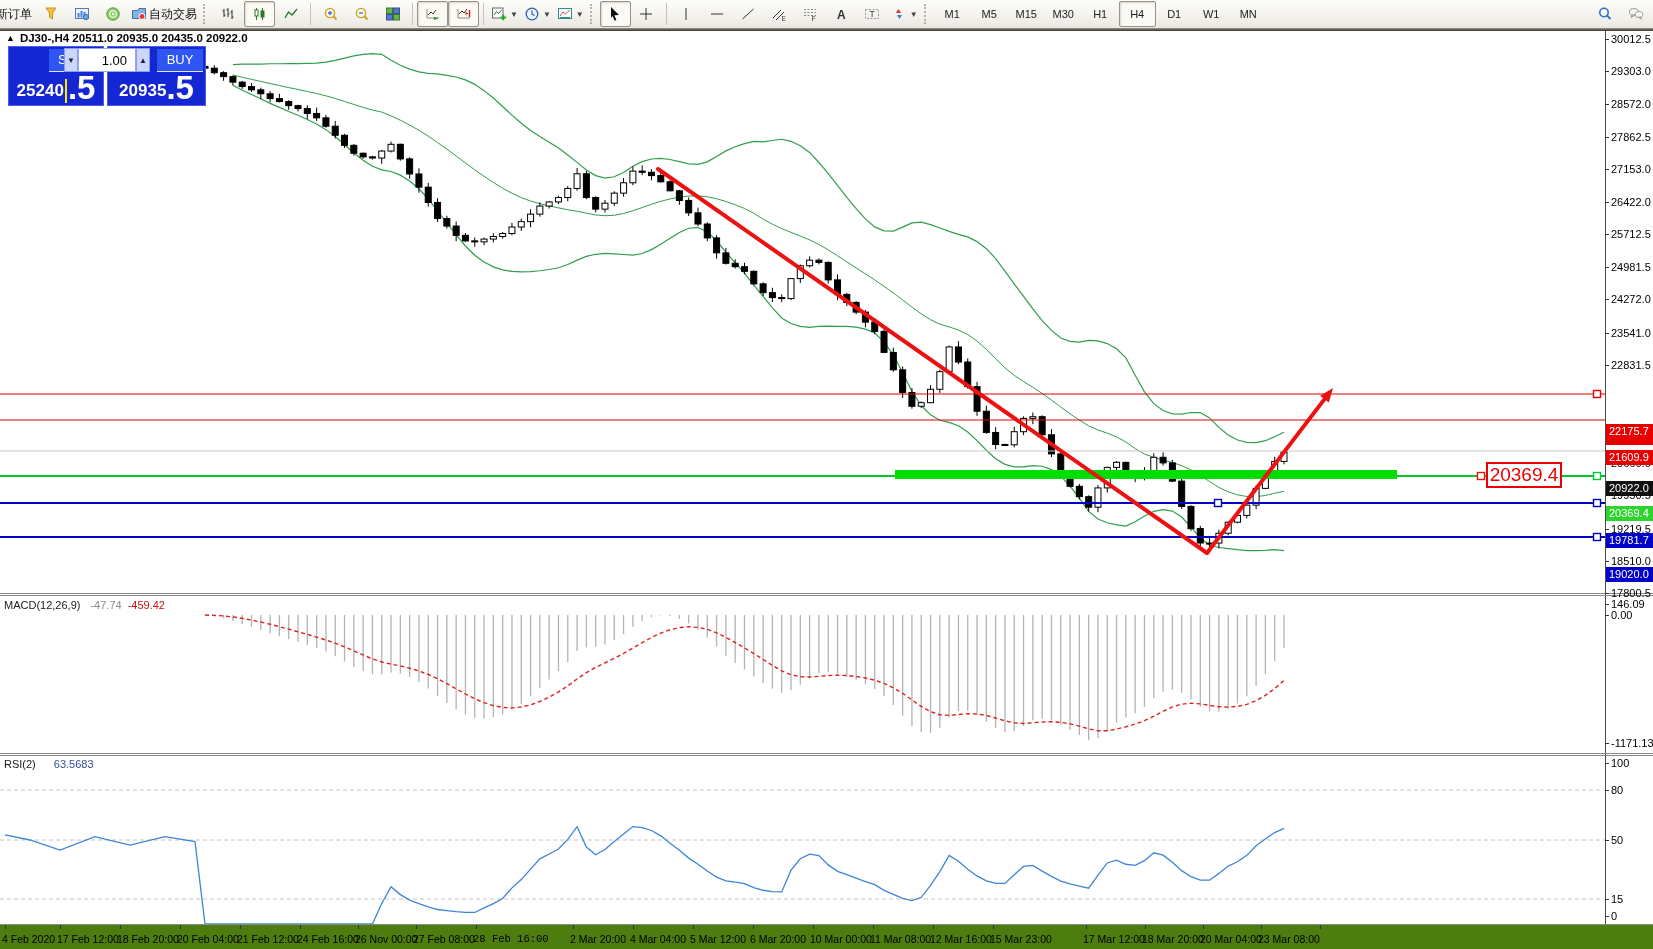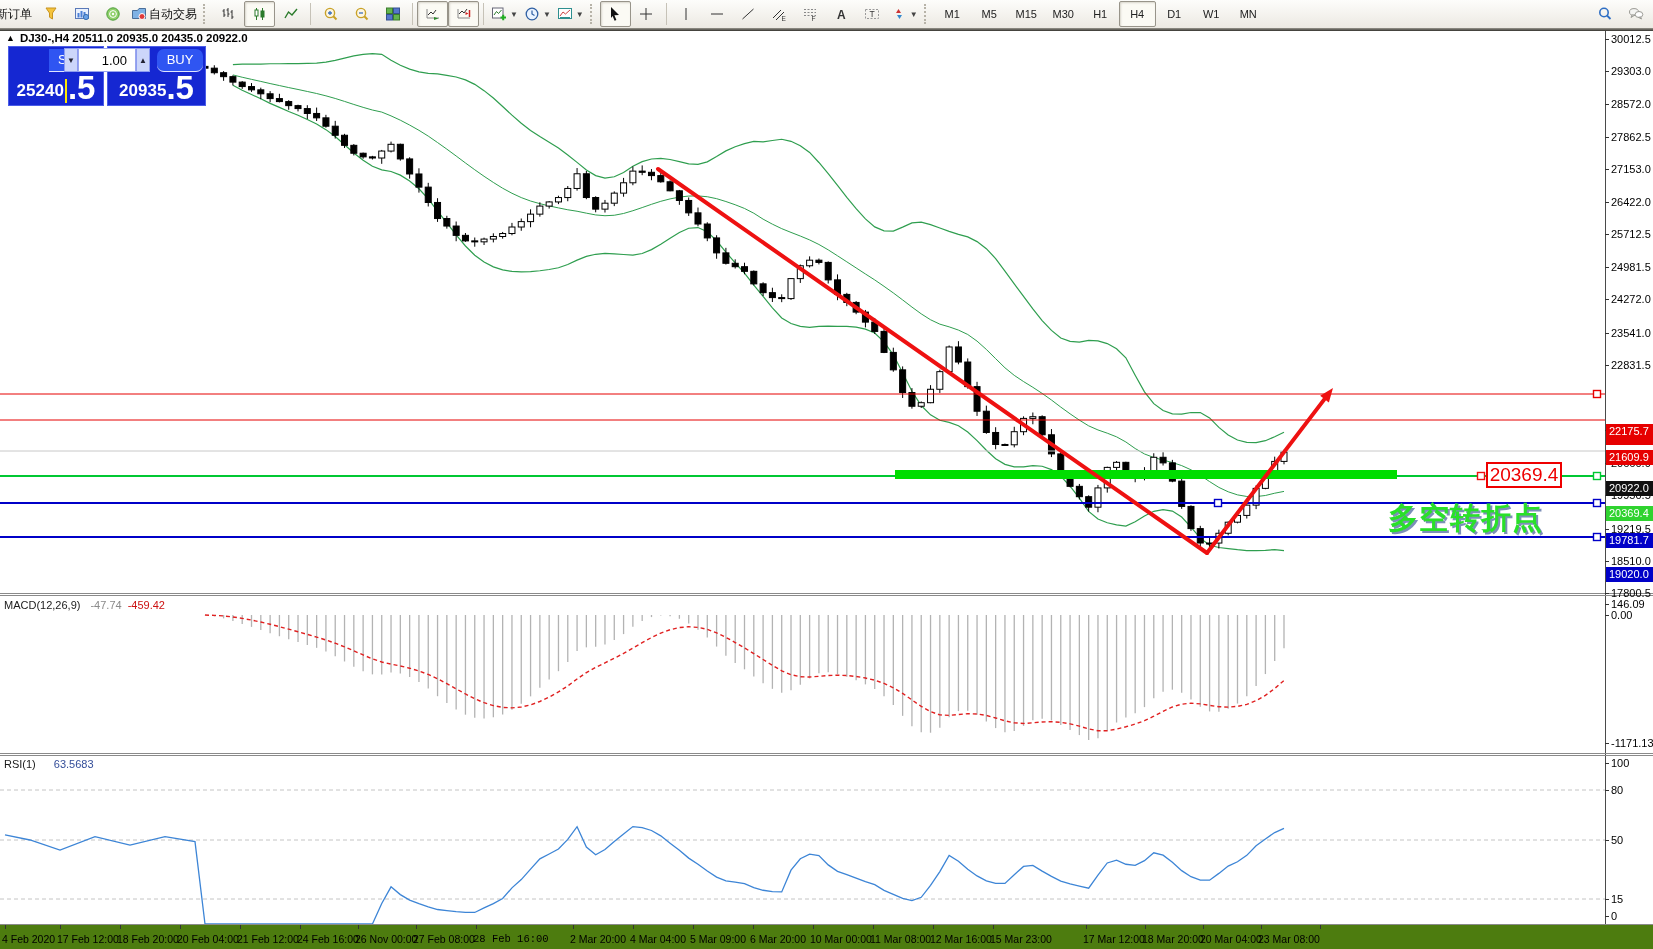--- a/index.html
+++ b/index.html
@@ -43,21 +43,21 @@
   .ind-label .v2{color:#cc1111;margin-left:6px;}
   .rsi-v{color:#334d99;margin-left:18px;}
   
   .ocp{position:absolute;left:8px;top:46px;width:198px;height:60px;z-index:6;}
   .ocp .half{position:absolute;top:0;bottom:0;background:#1527d2;border:1px solid #4b5de8;box-sizing:border-box;}
   .ocp .half.l{left:0;width:96px;}
   .ocp .half.r{left:99px;width:99px;}
   .ocp .obtn{position:absolute;top:2px;height:22px;line-height:22px;text-align:center;
     color:#fff;font-size:13px;background:#2f55f2;border-bottom:1px solid #dfe5ff;cursor:pointer;}
   .ocp .sellb{left:6px;width:50px;margin-left:34px;}
-  .ocp .buyb{right:2px;width:46px;border-radius:7px;}
+  .ocp .buyb{right:2px;width:46px;}
   .price{position:absolute;bottom:2px;width:100%;display:flex;align-items:flex-end;
     justify-content:center;color:#fff;font-weight:bold;}
   .price .pm{font-size:17px;line-height:24px;}
   .price .pb{font-size:33px;line-height:30px;}
   .caret{display:inline-block;width:2px;height:24px;background:#ffe800;margin:0 1px;}
   .vol-wrap{position:absolute;left:56px;top:2px;height:24px;display:flex;z-index:7;}
   .spin{width:14px;height:24px;background:#ccd6fa;border:1px solid #8d9cf0;color:#223;
     font-size:8px;display:flex;align-items:center;justify-content:center;box-sizing:border-box;cursor:pointer;}
   .vol{width:58px;height:24px;border:1px solid #9aa6ee;box-sizing:border-box;font-size:13px;
     text-align:right;padding-right:8px;font-family:"Liberation Sans",sans-serif;}
@@ -752,25 +752,24 @@
       <div class="spin">▼</div>
       <input class="vol" value="1.00" style="">
       <div class="spin">▲</div>
     </div>
   </div>
 
   <div class="ind-label" style="top:599px;">
     <span>MACD(12,26,9)</span><span class="v1">-47.74</span><span class="v2">-459.42</span>
   </div>
   <div class="ind-label" style="top:758px;">
-    <span>RSI(1)</span><span class="rsi-v">63.5683</span>
+    <span>RSI(2)</span><span class="rsi-v">63.5683</span>
   </div>
 
   <div class="level-box">20369.4</div>
-  <div class="turning">多空转折点</div>
 
   <div class="axis-vline"></div>
   <div class="split" style="top:593px"></div>
   <div class="split" style="top:595px"></div>
   <div class="split" style="top:753px"></div>
   <div class="split" style="top:755px"></div>
   <div class="split" style="top:924px"></div>
 
   <div id="price-axis">
       <div class="tick" style="top: 33px;">30012.5</div>
@@ -825,21 +824,21 @@
       <div class="tlabel" style="left: 355px;">26 Nov 00:00</div>
       <div class="ttick" style="left: 416px;"></div>
       <div class="tlabel" style="left: 413px;">27 Feb 08:00</div>
       <div class="ttick" style="left: 476px;"></div>
       <div class="tlabel" style="left: 473px; font-family: Liberation Mono, monospace;">28 Feb 16:00</div>
       <div class="ttick" style="left: 573px;"></div>
       <div class="tlabel" style="left: 570px;">2 Mar 20:00</div>
       <div class="ttick" style="left: 633px;"></div>
       <div class="tlabel" style="left: 630px;">4 Mar 04:00</div>
       <div class="ttick" style="left: 693px;"></div>
-      <div class="tlabel" style="left: 690px;">5 Mar 09:00</div>
+      <div class="tlabel" style="left: 690px;">5 Mar 12:00</div>
       <div class="ttick" style="left: 753px;"></div>
       <div class="tlabel" style="left: 750px;">6 Mar 20:00</div>
       <div class="ttick" style="left: 813px;"></div>
       <div class="tlabel" style="left: 810px;">10 Mar 00:00</div>
       <div class="ttick" style="left: 873px;"></div>
       <div class="tlabel" style="left: 870px;">11 Mar 08:00</div>
       <div class="ttick" style="left: 933px;"></div>
       <div class="tlabel" style="left: 930px;">12 Mar 16:00</div>
       <div class="ttick" style="left: 993px;"></div>
       <div class="tlabel" style="left: 990px;">15 Mar 23:00</div>

